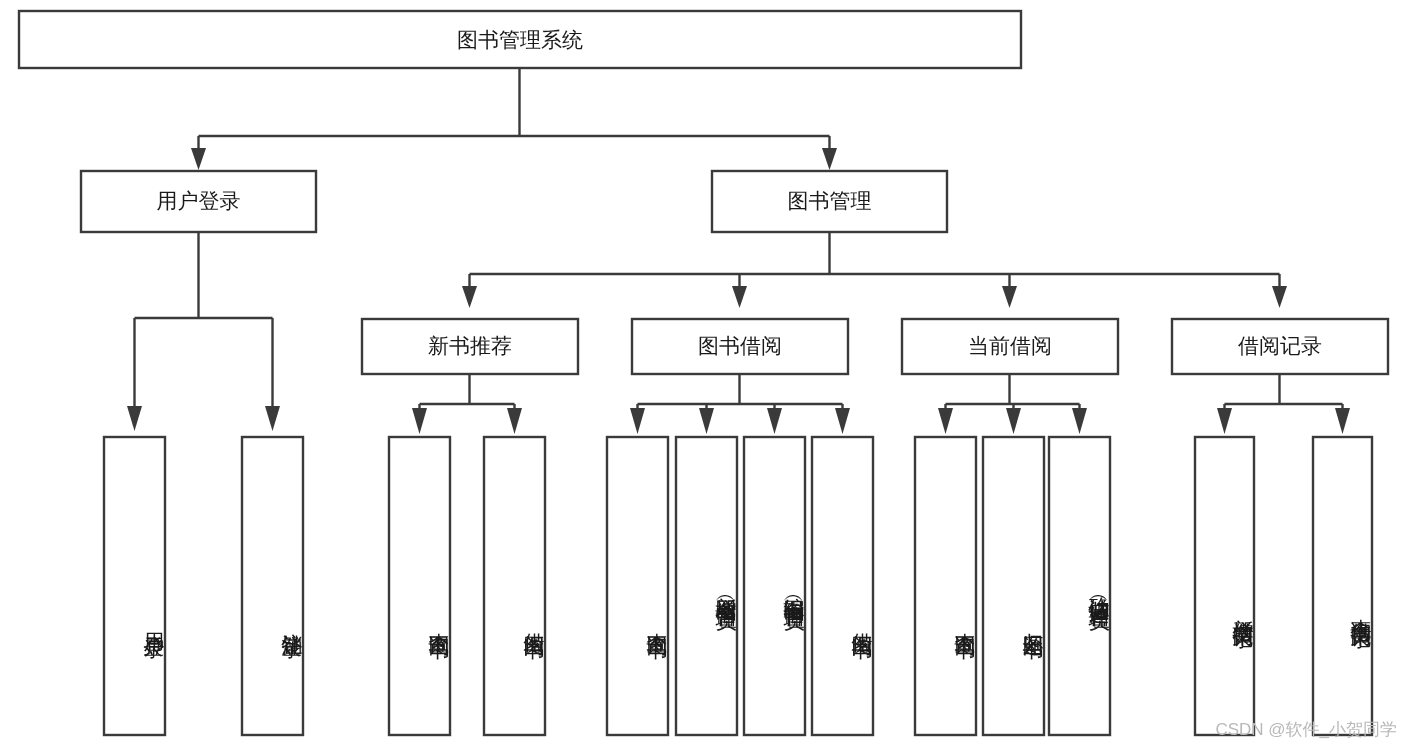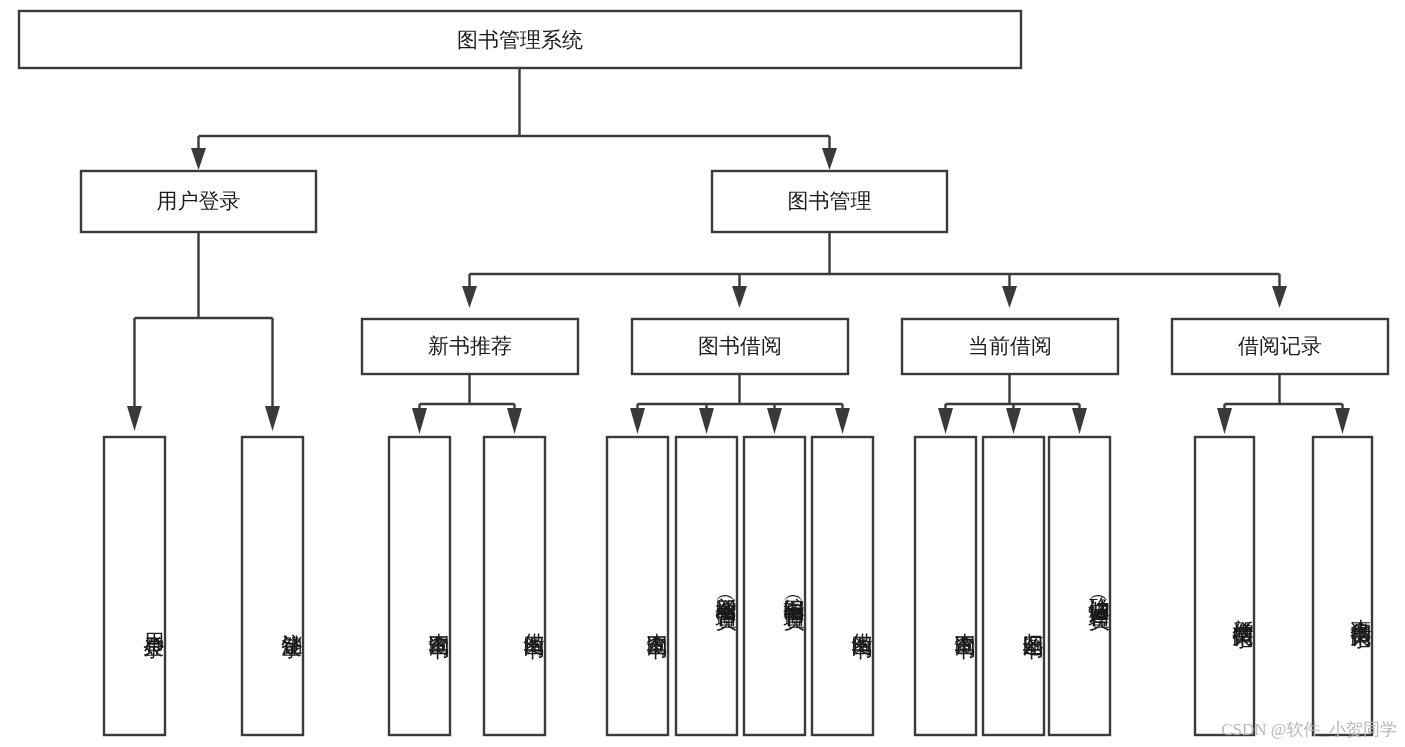--- a/index.html
+++ b/index.html
@@ -54,21 +54,21 @@
     color: #1a1a1a;
     letter-spacing: 2px;
     white-space: nowrap;
     pointer-events: none;
     user-select: none;
   }
   .watermark {
     position: absolute;
     right: 8px;
     bottom: 6px;
-    font-family: Liberation Serif, serif;
+    font-family: Liberation Sans, sans-serif;
     font-size: 17px;
     color: #b8b8b8;
     white-space: nowrap;
     user-select: none;
     margin-top: 45px;
   }
 </style>
 </head>
 <body>
 

